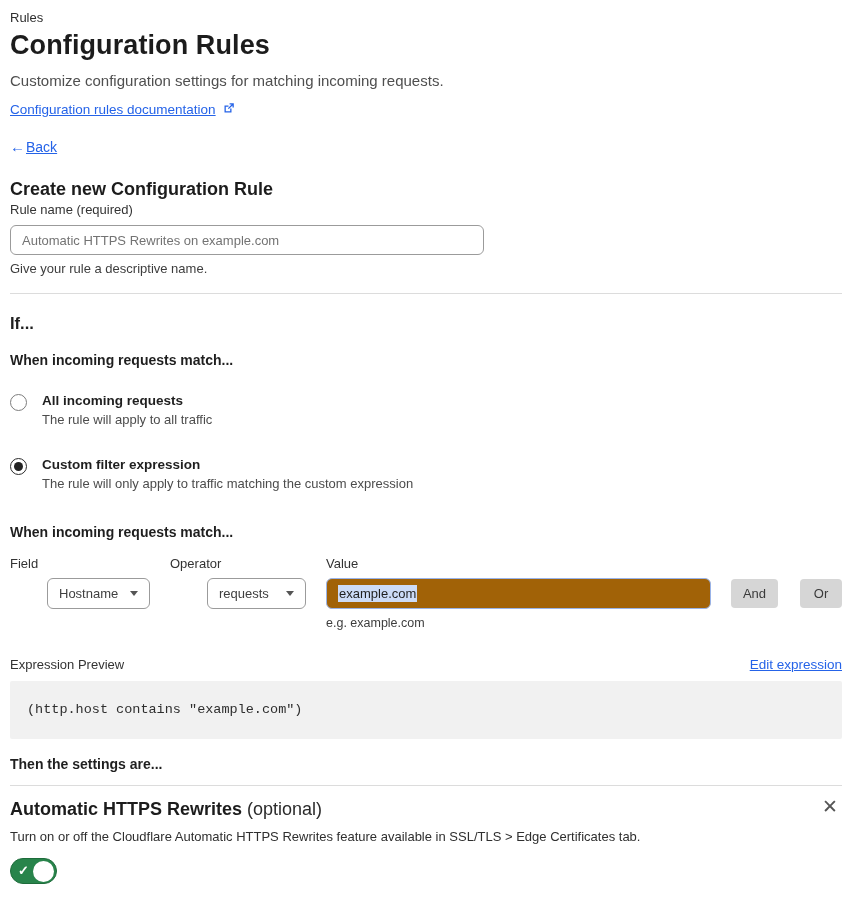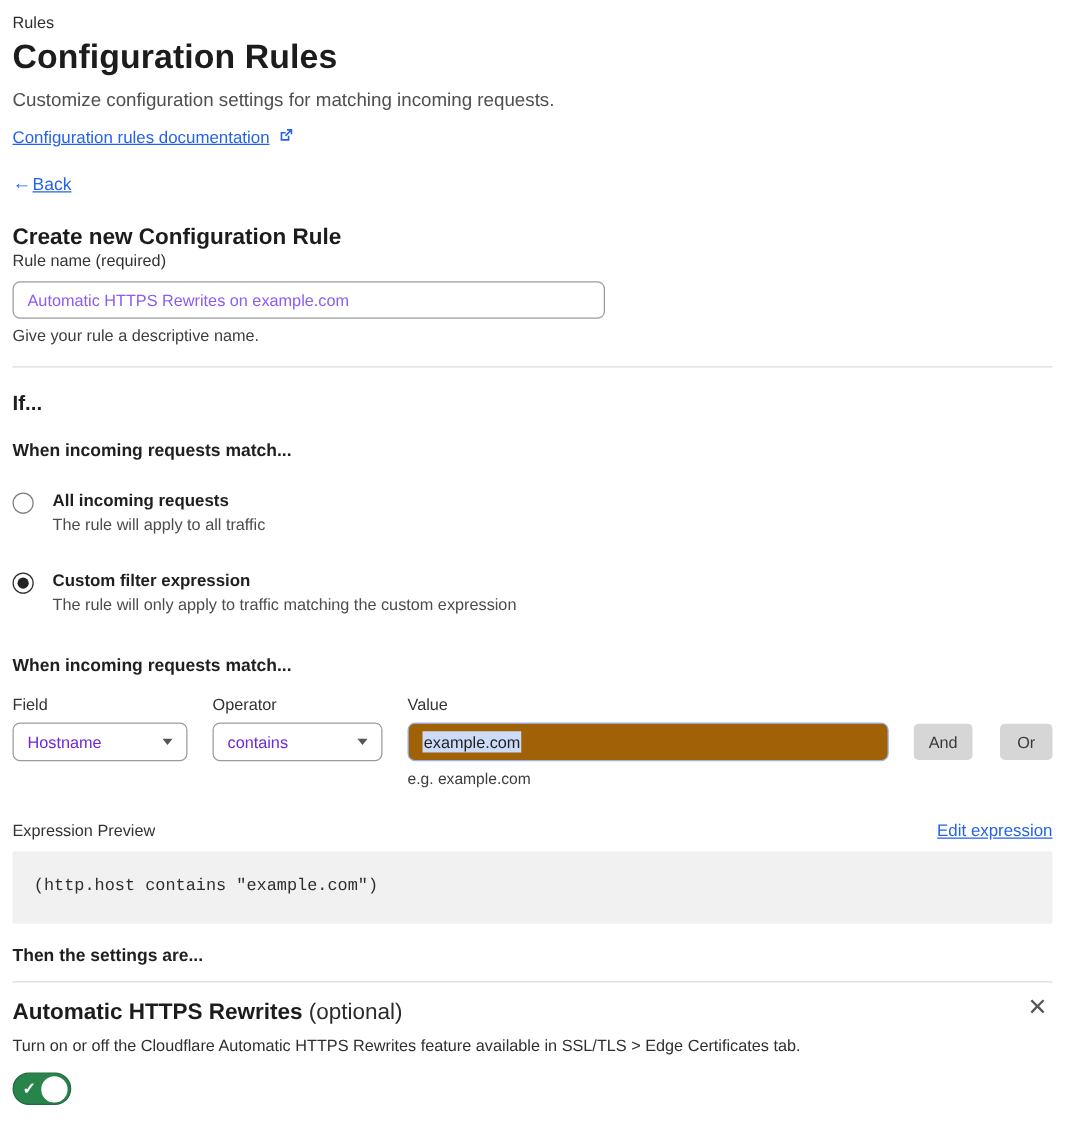--- a/index.html
+++ b/index.html
@@ -22,21 +22,21 @@
   .ext-icon { display: inline-block; margin-left: 2px; }
   .back-row { margin-top: 21px; font-size: 14px; display: flex; align-items: center; }
   .back-arrow { color: #2563e8; text-decoration: none; font-size: 15px; margin-right: 1px; }
 
   .section-title { font-size: 18px; font-weight: 700; color: #1c1c1c; margin-top: 24px; }
 
   .field-label { font-size: 13px; color: #333; margin-top: 19px; }
   .rule-name-input {
     margin-top: 7px; width: 474px; height: 30px;
     border: 1px solid #9b9b9b; border-radius: 6px;
-    font-size: 13px; color: #8b5cf6; padding: 0 11px;
+    font-size: 13px; color: #737373; padding: 0 11px;
     font-family: "Liberation Sans", sans-serif;
     background: #fff; display: block;
   }
   .field-help { font-size: 13px; color: #3d3d3d; margin-top: 6px; }
 
   .divider { border: none; border-top: 1px solid #dcdcdc; margin-top: 17px; }
 
   .if-heading { font-size: 16.5px; font-weight: 700; margin-top: 20px; }
   .match-heading { font-size: 14px; font-weight: 700; margin-top: 19px; }
 
@@ -62,21 +62,21 @@
     display: grid;
     grid-template-columns: 140px 136px 1fr 47px 44px;
     column-gap: 20px;
     align-items: start;
   }
   .builder-grid .col-label { font-size: 13px; color: #333; grid-row: 1; margin-bottom: 7px; }
   .select-box {
     grid-row: 2; height: 31px;
     border: 1px solid #9b9b9b; border-radius: 6px; background: #fff;
     display: flex; align-items: center; justify-content: space-between;
-    padding: 0 11px; font-size: 13px; color: #6d28d9; cursor: pointer;
+    padding: 0 11px; font-size: 13px; color: #404040; cursor: pointer; margin-left: 37px;
   }
   .caret { width: 0; height: 0; border-left: 4.5px solid transparent; border-right: 4.5px solid transparent; border-top: 5.5px solid #555; }
   .value-input-box {
     grid-row: 2; height: 31px;
     border: 1px solid #99b3e8; border-radius: 6px;
     background: #a16207;
     display: flex; align-items: center; padding: 0 11px;
     font-size: 13px; color: #1f1f1f;
   }
   .value-input-box .selected-text { background: #ccdbf7; padding: 1px 1px; }
@@ -170,21 +170,21 @@
 <div class="builder-grid">
   <div class="col-label" style="grid-column:1">Field</div>
   <div class="col-label" style="grid-column:2">Operator</div>
   <div class="col-label" style="grid-column:3">Value</div>
 
   <div class="select-box" style="grid-column:1">
     <span>Hostname</span>
     <span class="caret"></span>
   </div>
   <div class="select-box" style="grid-column:2">
-    <span>contains</span>
+    <span>requests</span>
     <span class="caret"></span>
   </div>
   <div class="value-input-box" style="grid-column:3">
     <span class="selected-text">example.com</span>
   </div>
   <button class="logic-button" style="grid-column:4">And</button>
   <button class="logic-button or" style="grid-column:5">Or</button>
 
   <div class="value-help">e.g. example.com</div>
 </div>

